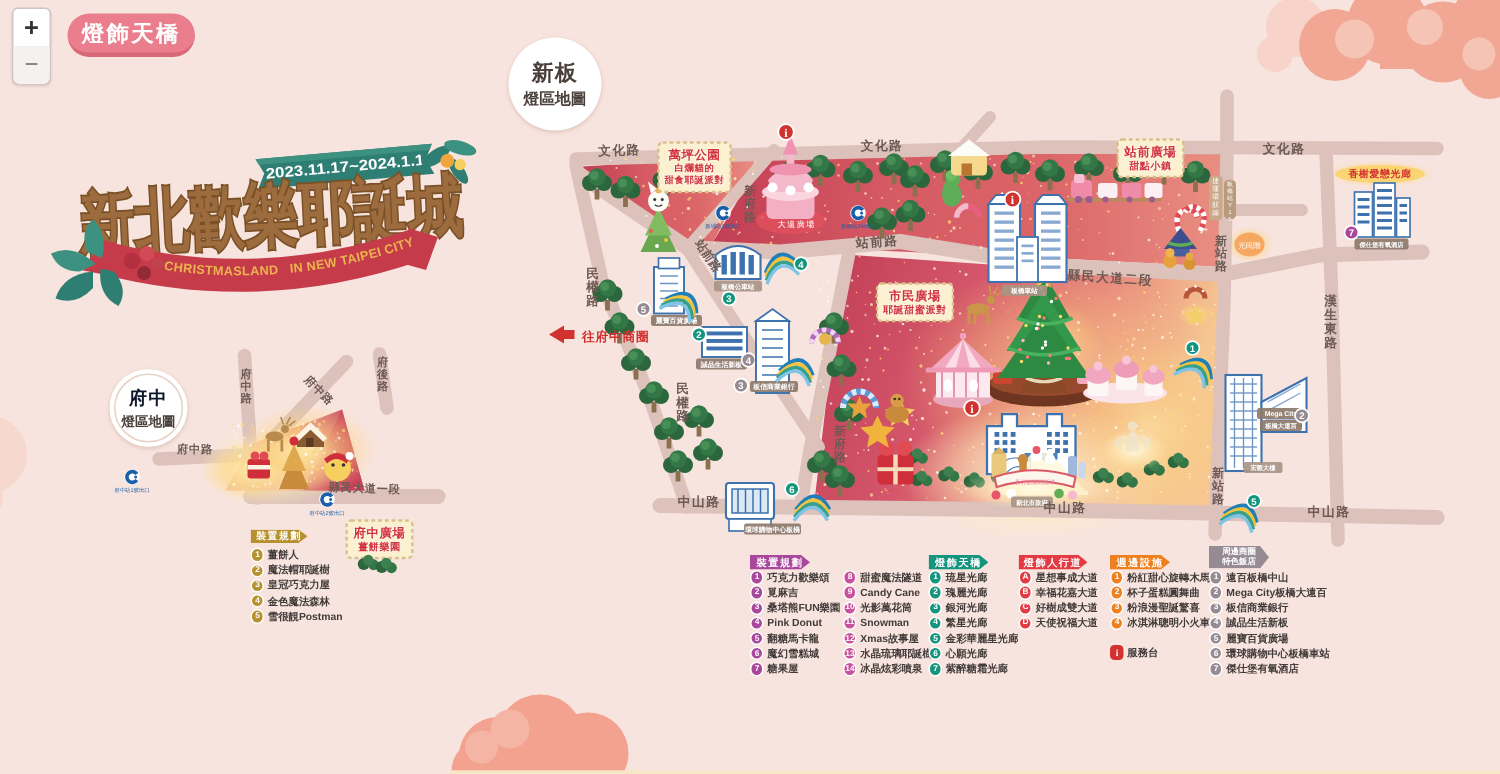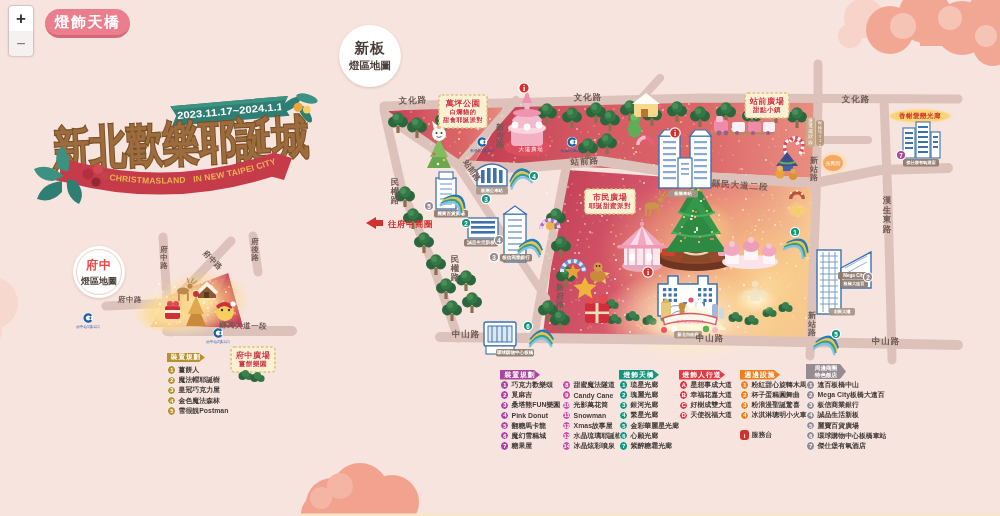--- a/index.html
+++ b/index.html
@@ -1654,16 +1654,16 @@
  <div style="position:absolute;left:2px;top:25px;width:22px;height:1px;background:#d8d0cd"></div>
  <div style="position:absolute;left:0;top:25px;width:100%;height:25px;background:#f4f1f0;border-radius:0 0 4px 4px;display:flex;align-items:center;justify-content:center;font-size:16px;color:#777">−</div>
 </div>
 <div style="position:absolute;left:45px;top:9px;width:85px;height:29px;background:#ea7e8d;border-bottom:3px solid #d76976;border-radius:15px;display:flex;align-items:center;justify-content:center;color:#fff;font-size:15px;font-weight:bold;letter-spacing:1.5px">燈飾天橋</div>
 <div style="position:absolute;left:339px;top:25px;width:62px;height:62px;background:#fff;border-radius:50%;box-shadow:0 1px 3px rgba(180,140,130,0.4);display:flex;flex-direction:column;align-items:center;justify-content:center">
  <div style="font-size:14.5px;font-weight:bold;color:#4a3f3a;letter-spacing:1px">新板</div>
  <div style="font-size:10.5px;font-weight:bold;color:#4a3f3a;margin-top:1px">燈區地圖</div>
 </div>
 <div style="position:absolute;left:73px;top:246px;width:52px;height:52px;background:#fff;border-radius:50%;box-shadow:0 1px 3px rgba(180,140,130,0.4);display:flex;flex-direction:column;align-items:center;justify-content:center">
  <div style="position:absolute;inset:3px;border:1px solid #e6d2c4;border-radius:50%"></div>
- <div style="font-size:12px;font-weight:bold;color:#ef4444;letter-spacing:1px">府中</div>
+ <div style="font-size:12px;font-weight:bold;color:#0f172a;letter-spacing:1px">府中</div>
  <div style="font-size:9px;font-weight:bold;color:#4a3f3a;margin-top:1px">燈區地圖</div>
 </div>
 
 </div>
 </body></html>

